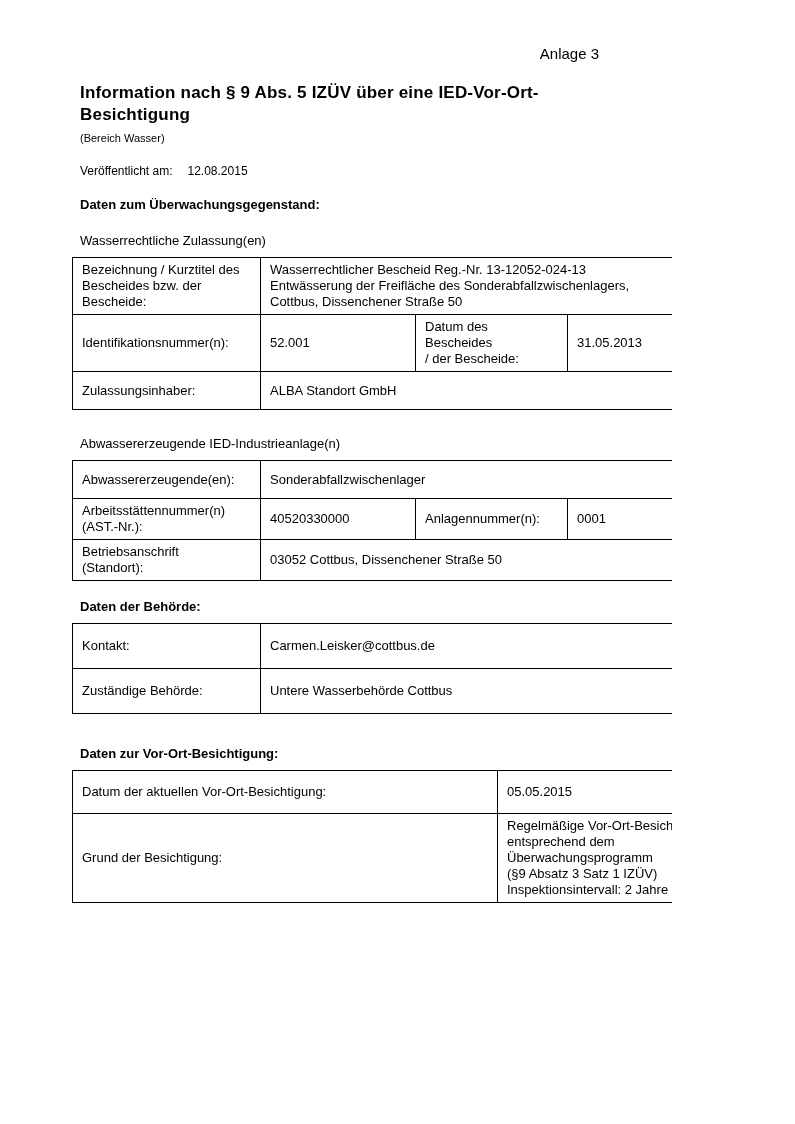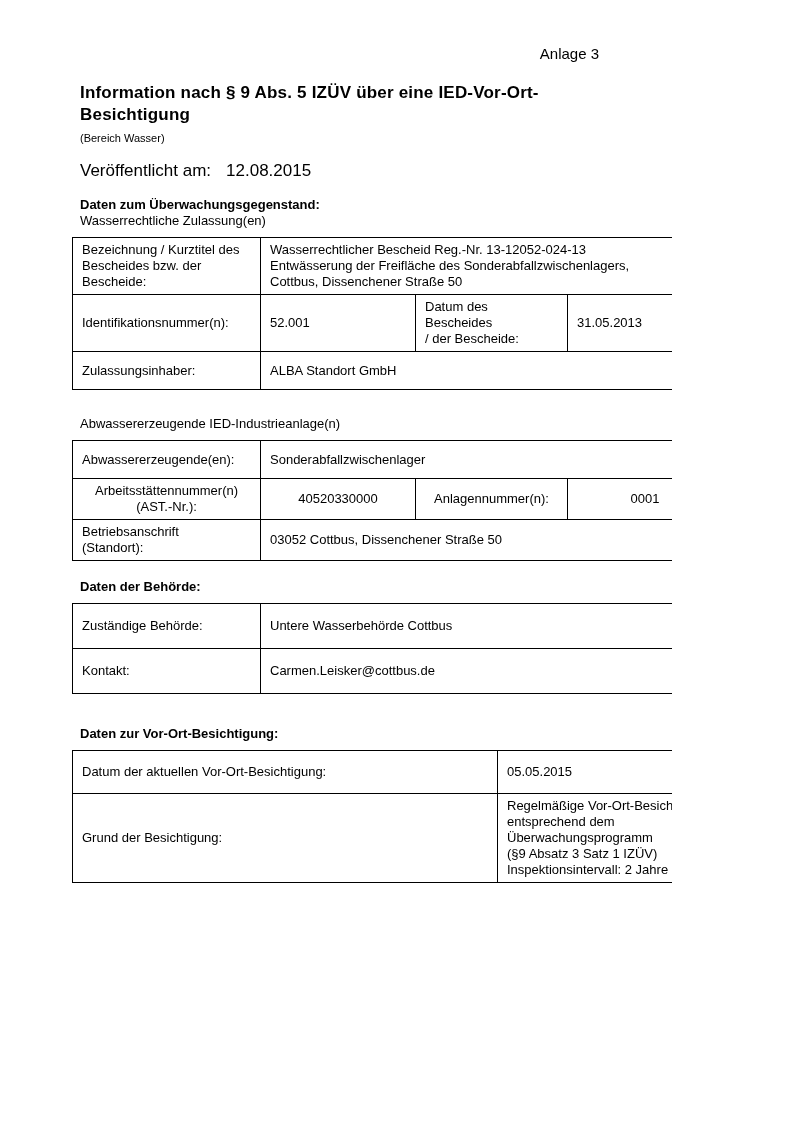--- a/index.html
+++ b/index.html
@@ -35,36 +35,36 @@
   }
   .doc-scope {
     margin-top: 4px;
     padding-left: 8px;
     font-size: 11px;
     line-height: 16px;
   }
   .published-row {
     margin-top: 17px;
     padding-left: 8px;
-    font-size: 17px;
+    font-size: 12px;
     line-height: 16px;
   }
   .published-row .date {
     display: inline-block;
     margin-left: 15px;
   }
   .section-heading {
     margin-top: 18px;
     padding-left: 8px;
     font-size: 13px;
     font-weight: bold;
     line-height: 16px;
   }
   .table-caption {
-    margin-top: 0;
+    margin-top: 20px;
     padding-left: 8px;
     font-size: 13px;
     line-height: 16px;
   }
   table.doc-table {
     border-collapse: collapse;
     table-layout: fixed;
     width: 650px;
     margin-top: 8px;
   }
@@ -83,21 +83,21 @@
     margin-top: 39px;
   }
   .mt-26 { margin-top: 26px; }
   .mt-36 { }
   .mt-32 { margin-top: 32px; }
   .mt-10 { margin-top: 10px; }
   tr.h57 { height: 57px; }
   tr.h37 { height: 37px; }
   tr.h42 { height: 42px; }
   tr.h38 { height: 38px; padding-left: 36px; }
-  tr.h40 { height: 40px; text-align: center; }
+  tr.h40 { height: 40px; }
   tr.h45 { height: 45px; }
   tr.h43 { height: 43px; }
   tr.h73 { height: 73px; }
 </style>
 </head>
 <body>
 
 <div class="page">
   <div class="content">
 
@@ -176,26 +176,26 @@
 
     <div class="section-heading mt-36">Daten der Behörde:</div>
 
     <table class="doc-table mt-10">
       <colgroup>
         <col style="width:188px">
           <col style="width:462px">
       </colgroup>
       <tbody>
           <tr class="h45">
+        <td>Kontakt:</td>
+        <td>Carmen.Leisker@cottbus.de</td>
+      </tr>
+      <tr class="h45">
         <td>Zuständige Behörde:</td>
         <td>Untere Wasserbehörde Cottbus</td>
-      </tr>
-      <tr class="h45">
-        <td>Kontakt:</td>
-        <td>Carmen.Leisker@cottbus.de</td>
       </tr>
     </tbody>
       </table>
 
     <div class="section-heading mt-32">Daten zur Vor-Ort-Besichtigung:</div>
 
     <table class="doc-table">
       <colgroup>
         <col style="width:425px">
           <col style="width:225px">

